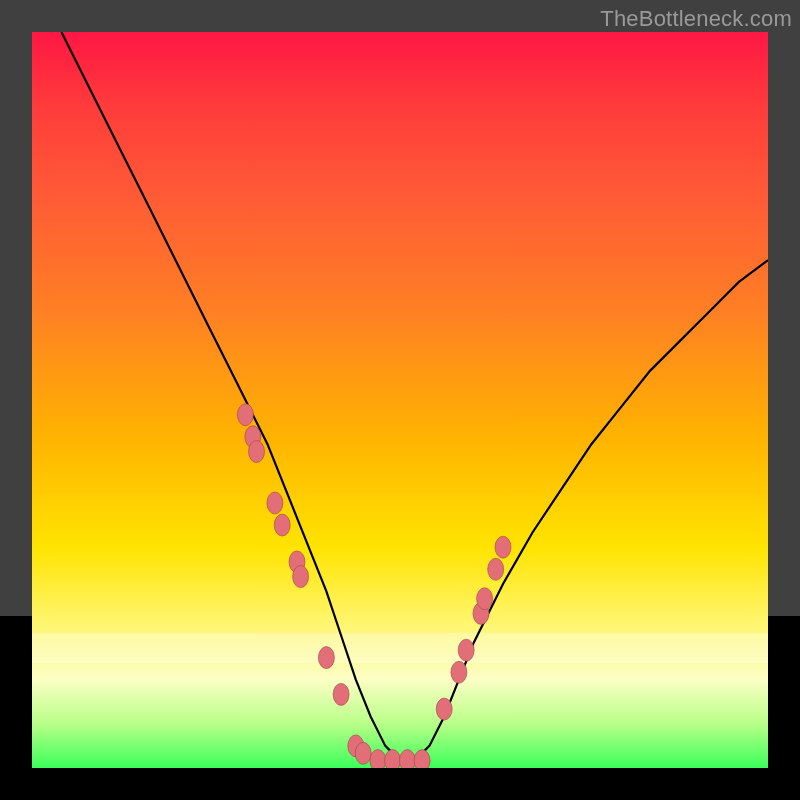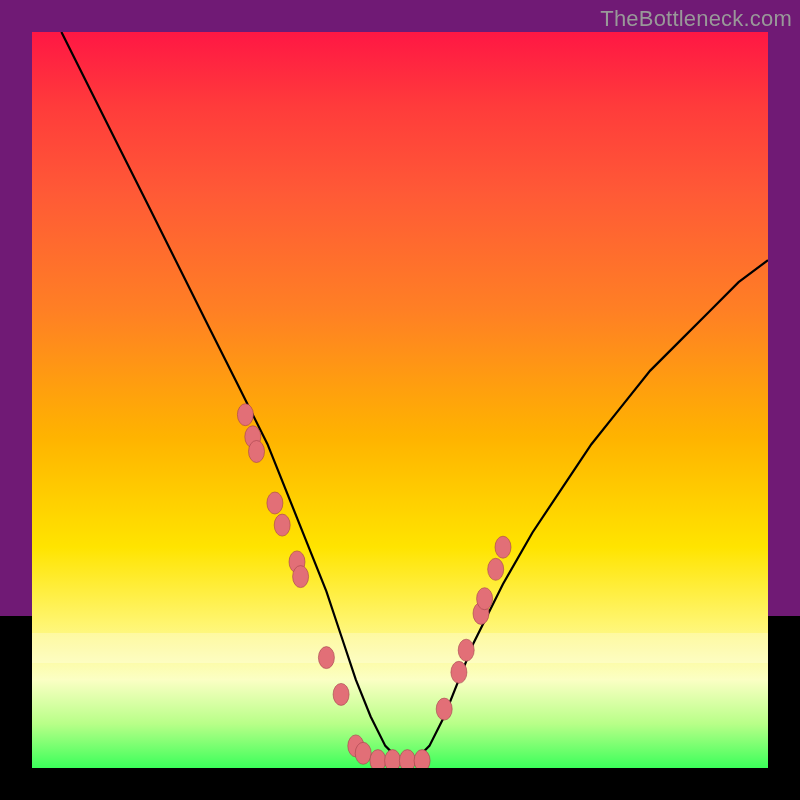--- a/index.html
+++ b/index.html
@@ -10,21 +10,21 @@
     background: #000;
     font-family: Arial, Helvetica, sans-serif;
     overflow: hidden;
   }
   .frame {
     position: absolute;
     top: 0;
     left: 0;
     width: 800px;
     height: 616px;
-    background: #701a75;
+    background: #404040;
   }
   .plot-area {
     position: absolute;
     top: 32px;
     left: 32px;
     width: 736px;
     height: 736px;
   }
   .gradient-bg {
     position: absolute;

